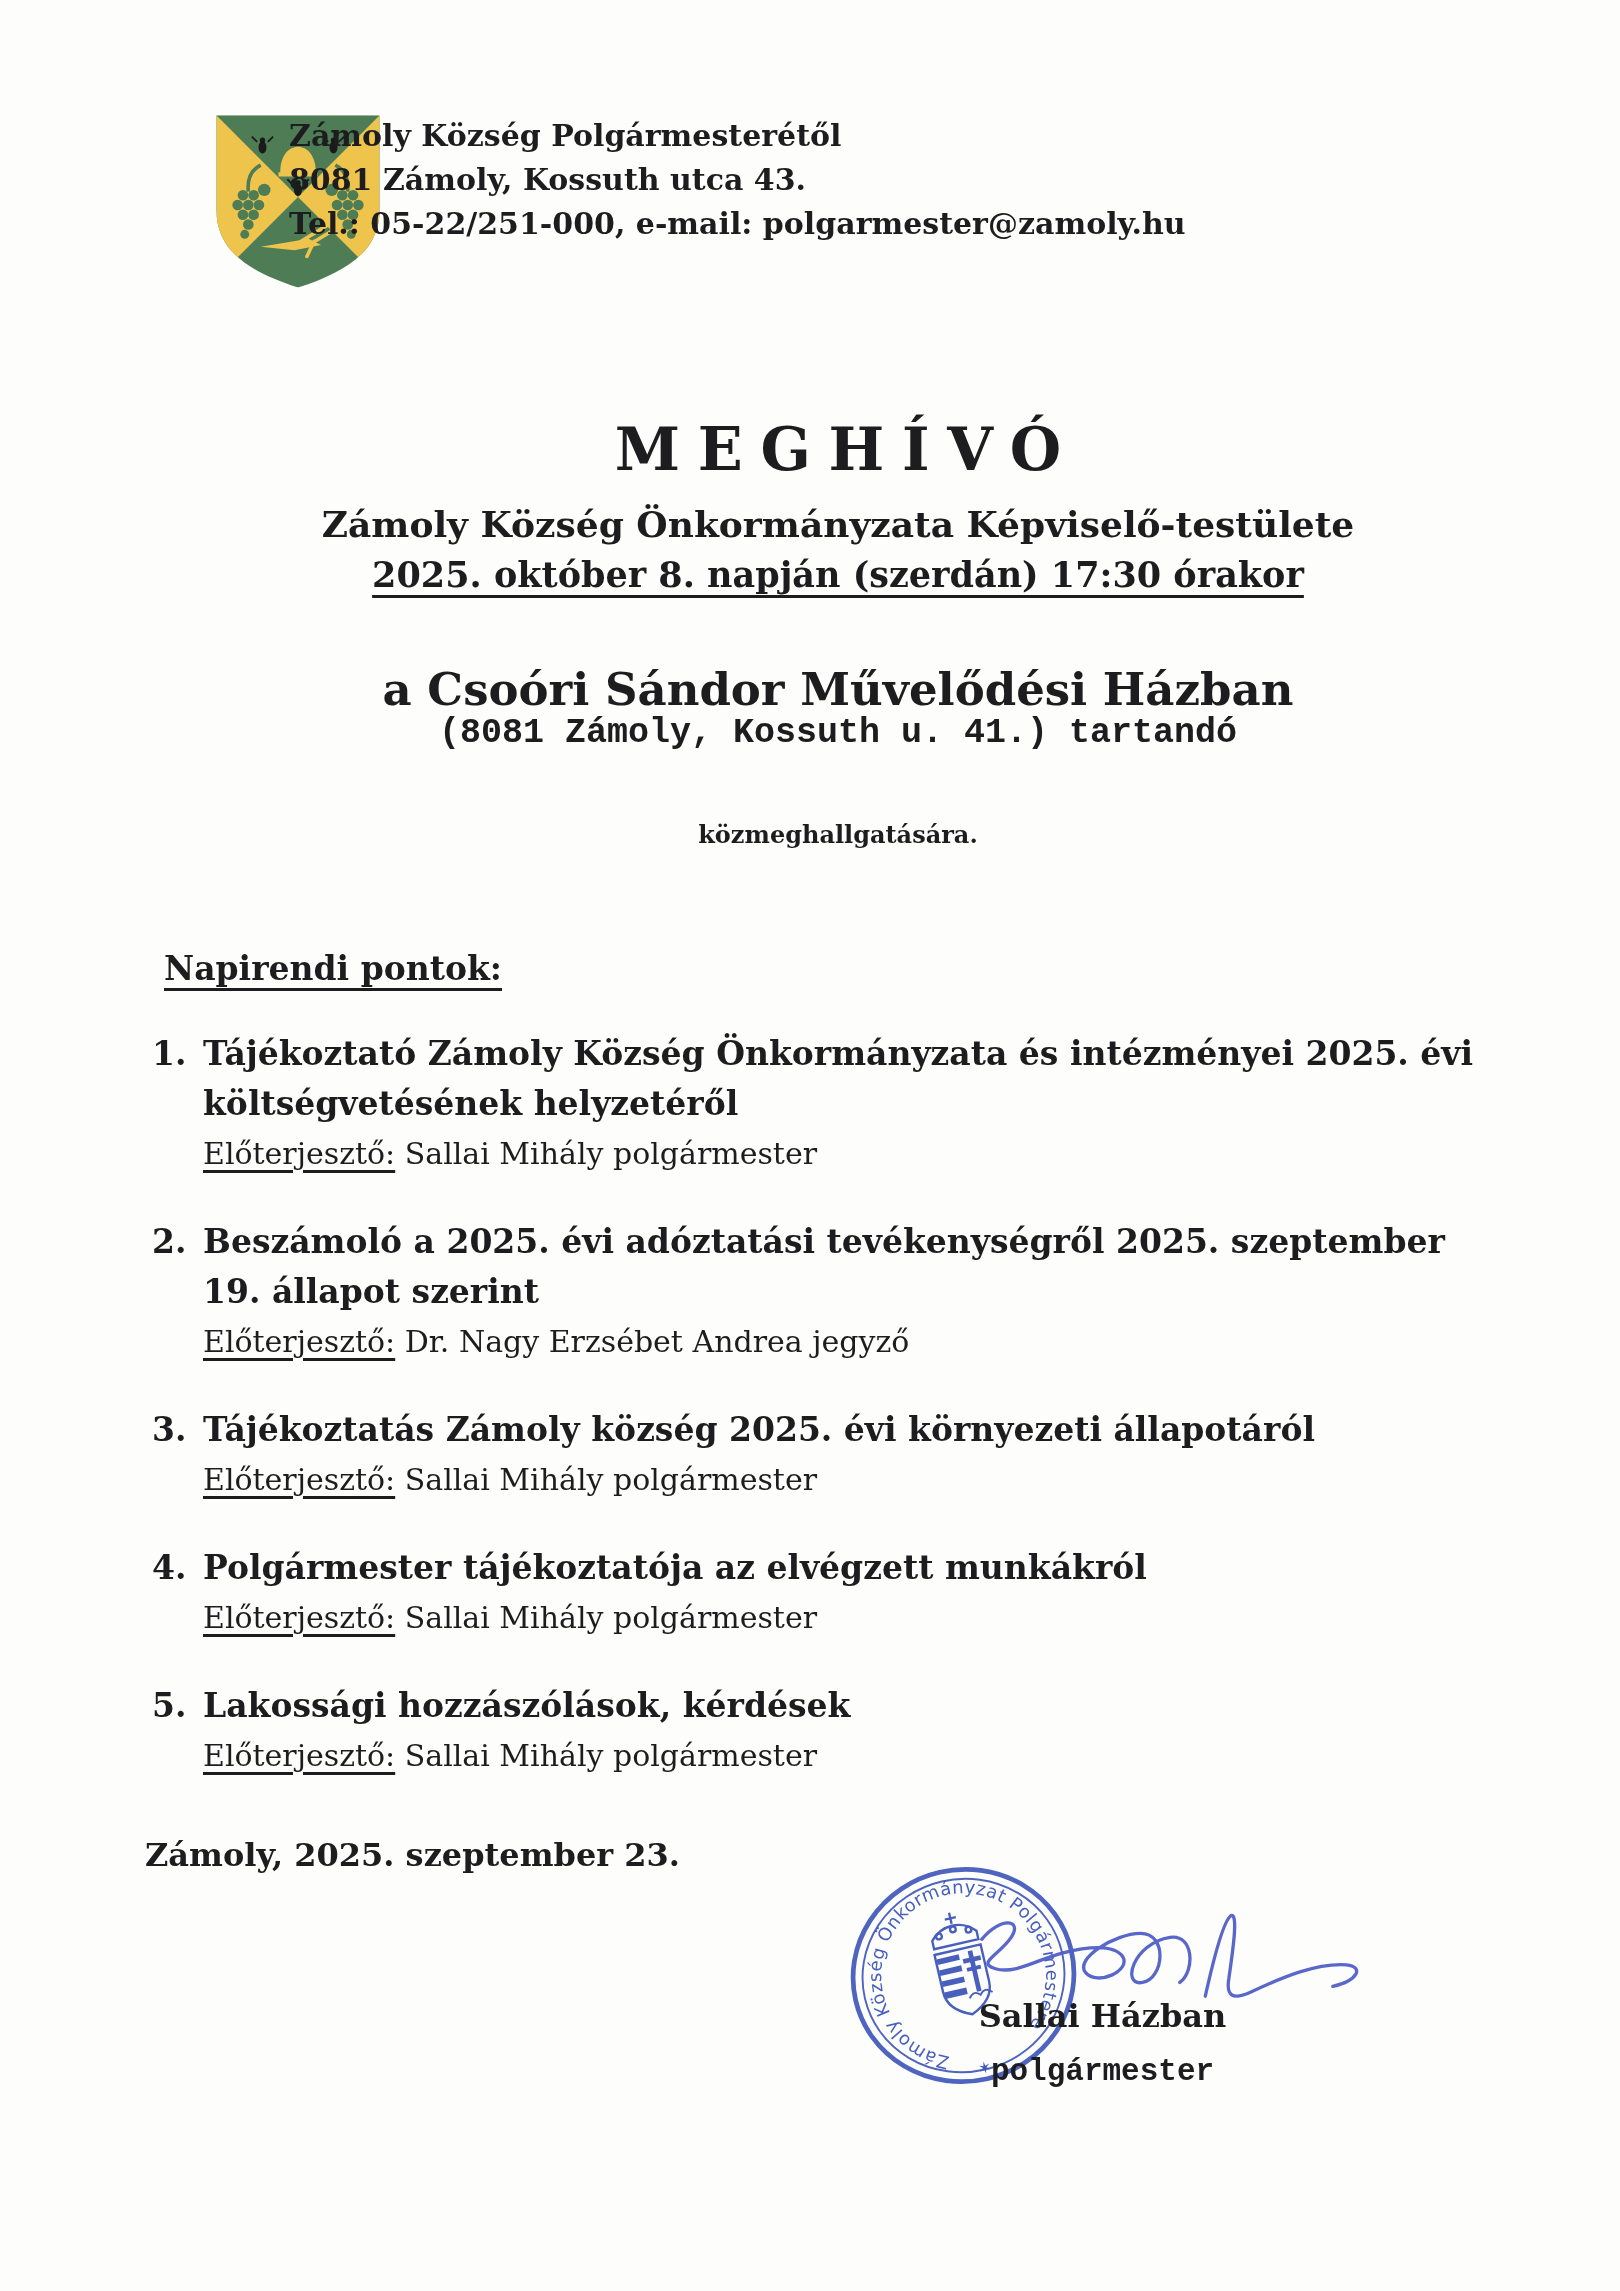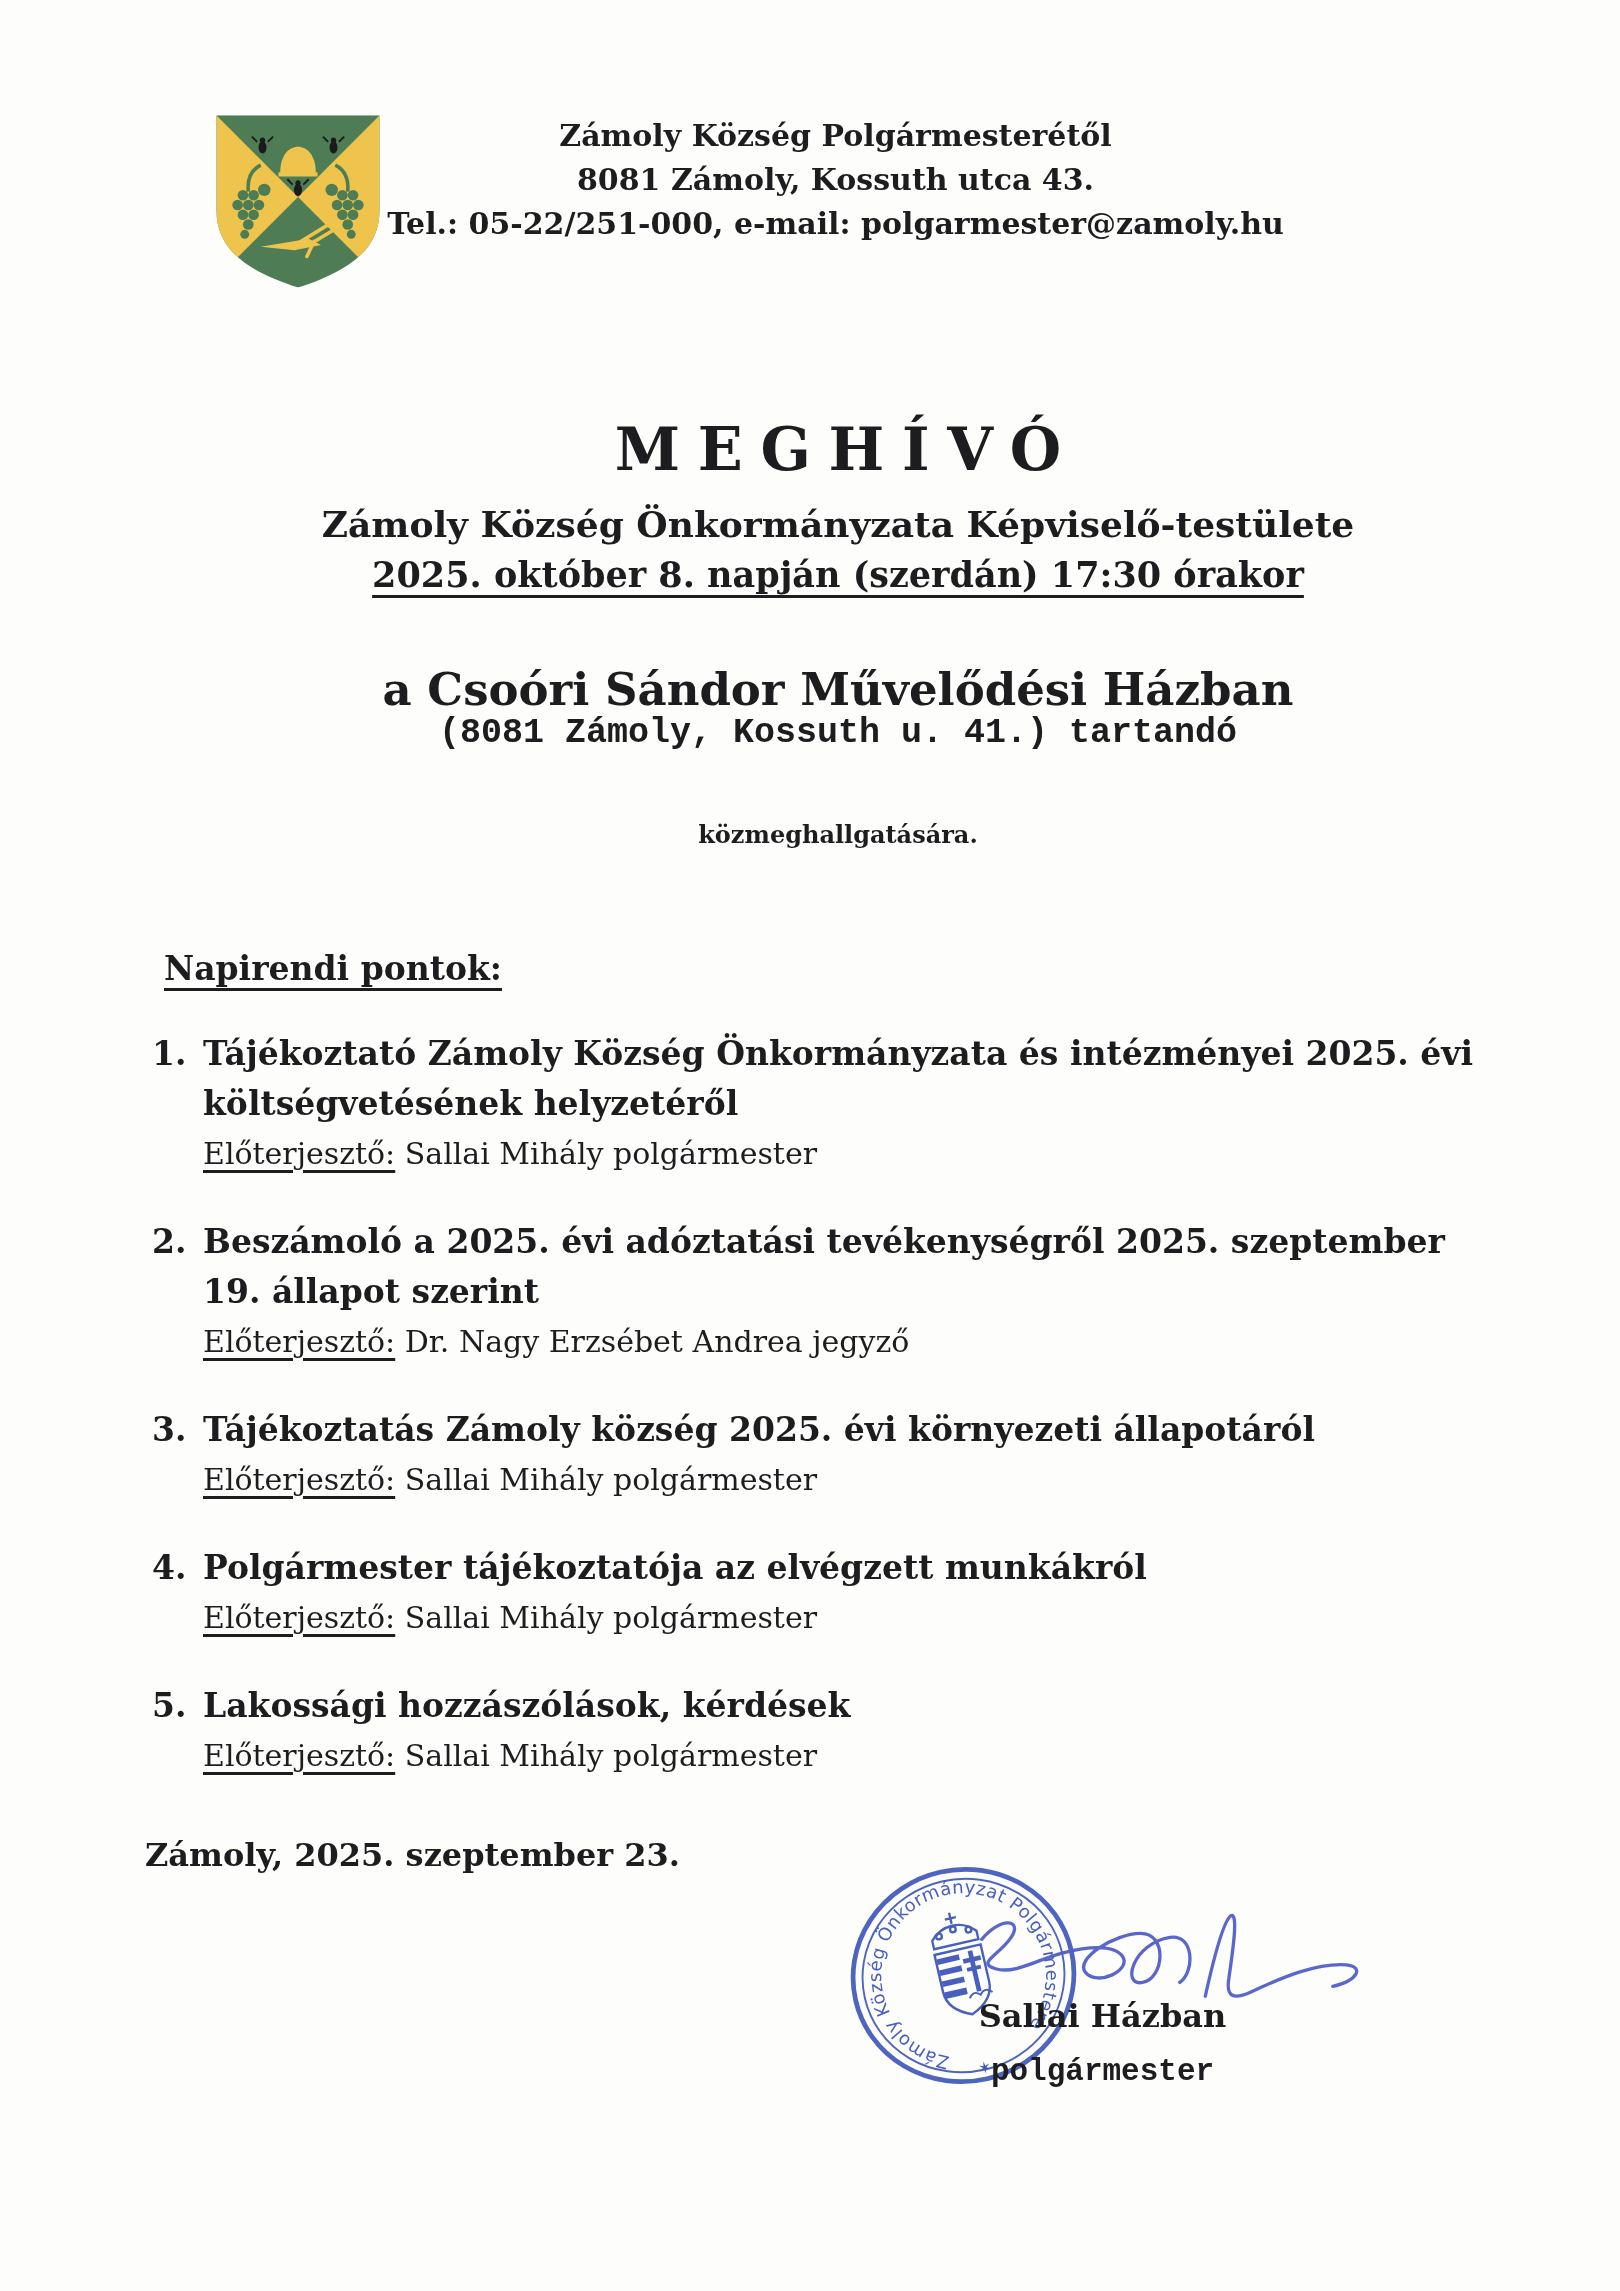--- a/index.html
+++ b/index.html
@@ -8,21 +8,21 @@
     width:1620px;height:2292px;
     background:var(--paper,#fdfdfc);
     font-family:"DejaVu Serif", serif;
     color:var(--ink,#1d1d1f);
     overflow:hidden;
   }
   
   .crest{position:absolute;left:209px;top:110px;width:178px;height:182px;}
   .header-text{
     position:absolute;left:289px;top:114px;width:1093px;
-    text-align:center;font-weight:bold;font-size:30px;line-height:44px;
+    font-weight:bold;font-size:30px;line-height:44px;
   }
   
   .cline{position:absolute;left:147px;width:1382px;text-align:center;font-weight:bold;margin:0;}
   .doc-title{top:415px;font-size:59px;letter-spacing:0.30em;text-indent:0.30em;}
   .intro-1{top:503px;font-size:36px;}
   .intro-2{top:554px;font-size:35px;}
   .intro-2 .u-date{text-decoration:underline;text-decoration-thickness:3.4px;text-underline-offset:7.8px;}
   .intro-3{top:663px;font-size:45px;}
   .intro-4{top:713px;font-size:35px;font-family:Liberation Mono, monospace;}
   .intro-5{top:820px;font-size:24px;}

